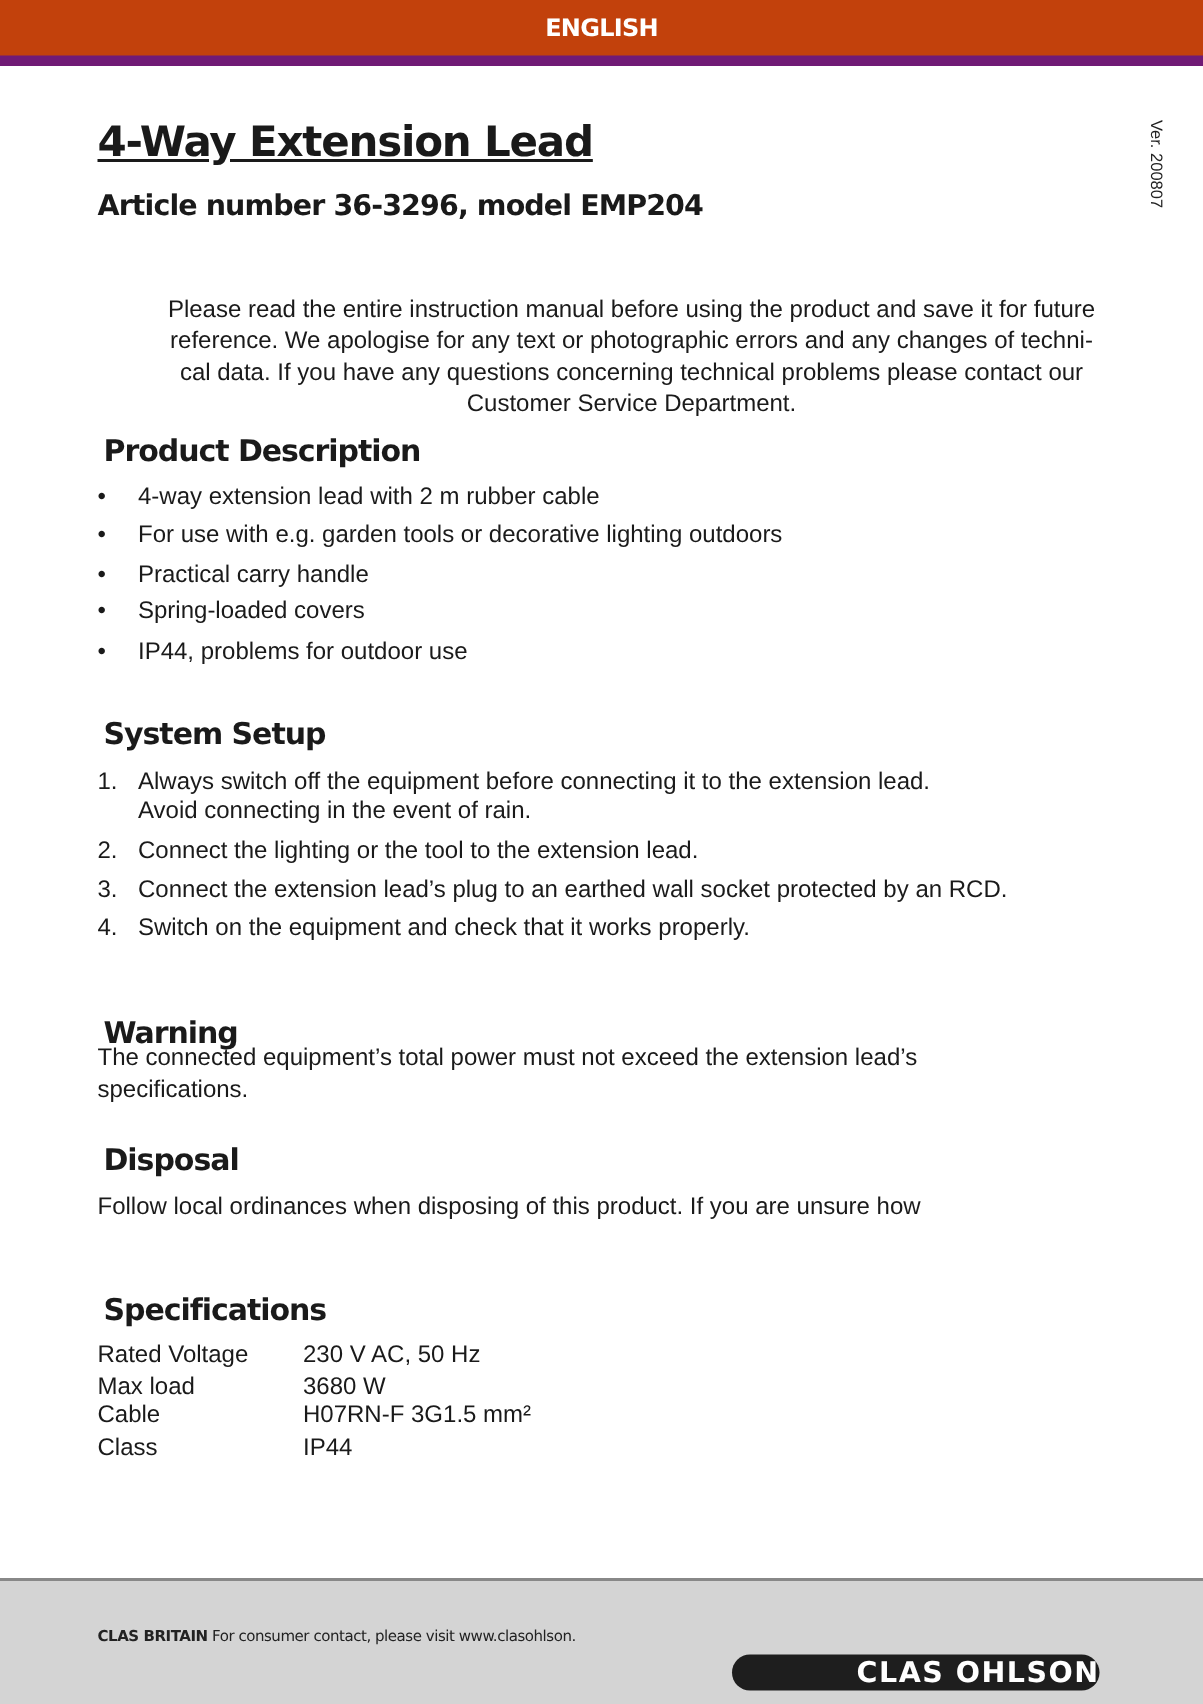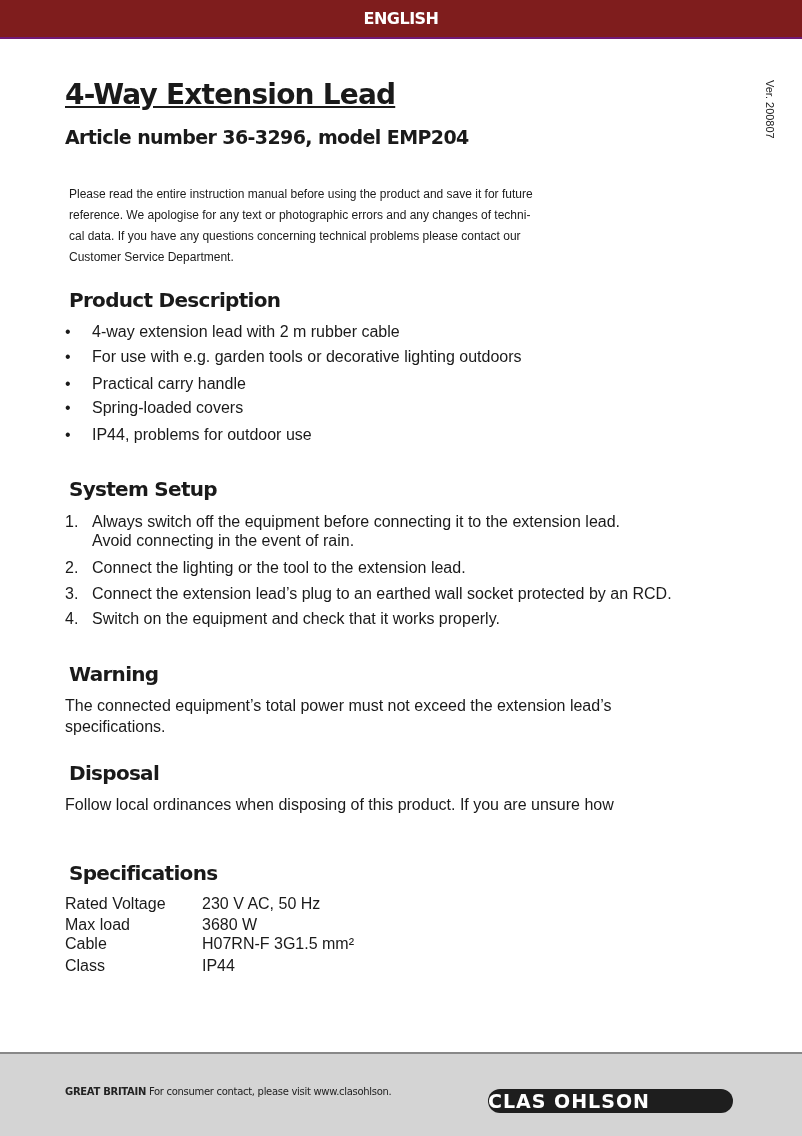--- a/index.html
+++ b/index.html
@@ -1,37 +1,37 @@
 <!DOCTYPE html>
 <html><head>
 <meta charset="utf-8">
 <style>
   html,body{margin:0;padding:0;}
   body{width:802px;height:1136px;position:relative;background:#fff;overflow:hidden;font-family:"Liberation Sans",sans-serif;color:#1a1a1a;}
-  .topbar{position:absolute;left:0;top:0;width:802px;height:37px;background:#7f1d1d;border-bottom:2px solid #701a75;}
+  .topbar{position:absolute;left:0;top:0;width:802px;height:37px;background:#c2410c;border-bottom:7px solid #701a75;}
   .topbar .lang{position:absolute;left:0;right:0;top:9px;text-align:center;color:#fff;font-family:"DejaVu Sans",sans-serif;font-weight:bold;font-size:16px;letter-spacing:-0.5px;}
   .version{position:absolute;left:760px;top:80px;transform-origin:left top;transform:rotate(90deg) translate(0,-16px);font-size:11px;color:#222;white-space:nowrap;}
   .content{position:absolute;left:65px;top:0;width:680px;}
   h1{position:absolute;top:78px;margin:0;font-family:"DejaVu Sans",sans-serif;font-weight:bold;font-size:28px;letter-spacing:-0.8px;color:#1a1a1a;white-space:nowrap;text-decoration:underline;}
   h2.sub{position:absolute;top:126px;margin:0;font-family:"DejaVu Sans",sans-serif;font-weight:bold;font-size:19px;letter-spacing:-0.6px;white-space:nowrap;}
-  .intro{position:absolute;top:180px;width:680px;font-size:12px;line-height:21px;margin:4px;}
+  .intro{position:absolute;top:180px;width:680px;font-size:16px;line-height:21px;margin:16px;text-align:center;}
   .sec-h{position:absolute;margin:4px;font-family:"DejaVu Sans",sans-serif;font-weight:bold;font-size:20px;letter-spacing:-0.7px;white-space:nowrap;}
   .bul{position:absolute;left:0;font-size:16px;white-space:nowrap;}
   .bul .dot{display:inline-block;width:27px;}
   .num{position:absolute;left:0;font-size:16px;line-height:19px;}
   .num .n{position:absolute;left:0;}
   .num .t{position:absolute;left:27px;white-space:nowrap;}
   .para{position:absolute;font-size:16px;line-height:21px;margin:0;white-space:nowrap;}
   .spec{position:absolute;font-size:16px;white-space:nowrap;}
   .spec .k{position:absolute;left:0;}
   .spec .v{position:absolute;left:137px;text-align:right;}
   .footer{position:absolute;left:0;top:1052px;width:802px;height:84px;background:#d4d4d4;border-top:2px solid #888;}
   .ft{position:absolute;left:65px;top:30px;font-family:"DejaVu Sans",sans-serif;font-size:10px;line-height:15px;color:#222;letter-spacing:-0.3px;}
   .ft b{font-weight:bold;}
-  .logo{position:absolute;left:488px;top:35px;width:245px;height:24px;background:#1e1e1e;border-radius:12px;color:#fff;text-align:left;font-family:"DejaVu Sans",sans-serif;font-weight:bold;font-size:19px;line-height:24px;letter-spacing:1px;}
+  .logo{position:absolute;left:488px;top:49px;width:245px;height:24px;background:#1e1e1e;border-radius:12px;color:#fff;text-align:right;font-family:"DejaVu Sans",sans-serif;font-weight:bold;font-size:19px;line-height:24px;letter-spacing:1px;}
 </style>
 </head>
 <body>
 
 <div class="topbar">
   <div class="lang">ENGLISH</div>
 </div>
 
 <div class="version">Ver. 200807</div>
 
@@ -65,21 +65,21 @@
   </div>
   <div class="num" style="top:584px">
     <span class="n">3.</span>
     <span class="t">Connect the extension lead’s plug to an earthed wall socket protected by an RCD.</span>
   </div>
   <div class="num" style="top:609px">
     <span class="n">4.</span>
     <span class="t">Switch on the equipment and check that it works properly.</span>
   </div>
 
-  <h3 class="sec-h" style="top:658px">Warning</h3>
+  <h3 class="sec-h" style="top:672px">Warning</h3>
   <div class="para" style="top:695px">
     <div>The connected equipment’s total power must not exceed the extension lead’s</div>
     <div>specifications.</div>
   </div>
 
   <h3 class="sec-h" style="top:757px">Disposal</h3>
   <div class="para" style="top:794px">
     <div>Follow local ordinances when disposing of this product. If you are unsure how</div>
   </div>
 
@@ -97,17 +97,17 @@
       <span class="v">H07RN-F 3G1.5 mm²</span>
     </div>
   <div class="spec" style="top:957px">
       <span class="k">Class</span>
       <span class="v">IP44</span>
     </div>
 </div>
 
 <div class="footer">
   <div class="ft">
-    <div><b>GREAT BRITAIN</b> <span>For consumer contact, please visit www.clasohlson.</span></div>
+    <div><b>CLAS BRITAIN</b> <span>For consumer contact, please visit www.clasohlson.</span></div>
   </div>
   <div class="logo">CLAS OHLSON</div>
 
 </div>
 
 </body></html>

